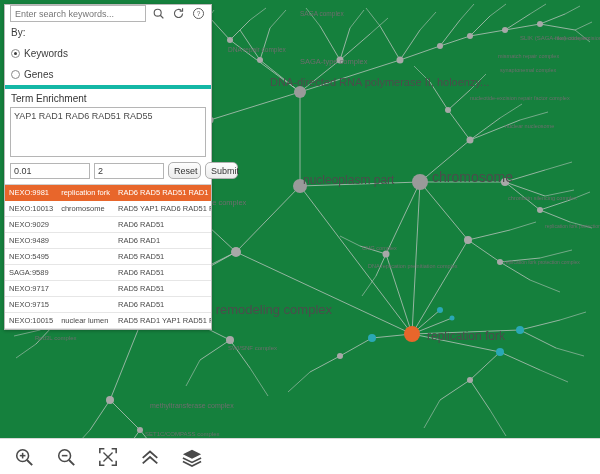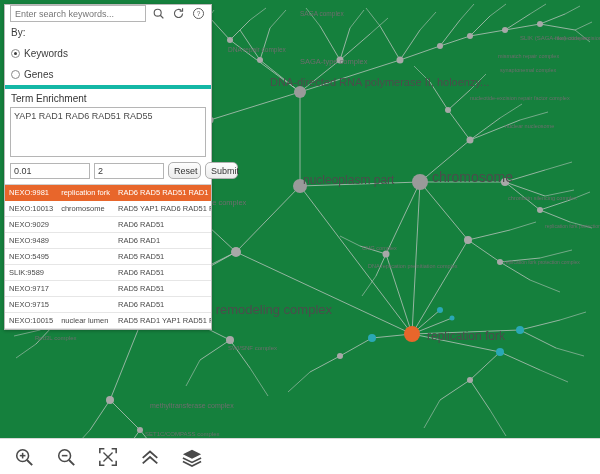--- a/index.html
+++ b/index.html
@@ -473,21 +473,21 @@
             <td class="c-id">NEXO:9489</td>
             <td class="c-name"></td>
             <td class="c-genes">RAD6 RAD1</td>
           </tr>
           <tr class="">
             <td class="c-id">NEXO:5495</td>
             <td class="c-name"></td>
             <td class="c-genes">RAD5 RAD51</td>
           </tr>
           <tr class="">
-            <td class="c-id">SLIK:9589</td>
+            <td class="c-id">SAGA:9589</td>
             <td class="c-name"></td>
             <td class="c-genes">RAD6 RAD51</td>
           </tr>
           <tr class="">
             <td class="c-id">NEXO:9717</td>
             <td class="c-name"></td>
             <td class="c-genes">RAD5 RAD51</td>
           </tr>
           <tr class="">
             <td class="c-id">NEXO:9715</td>

